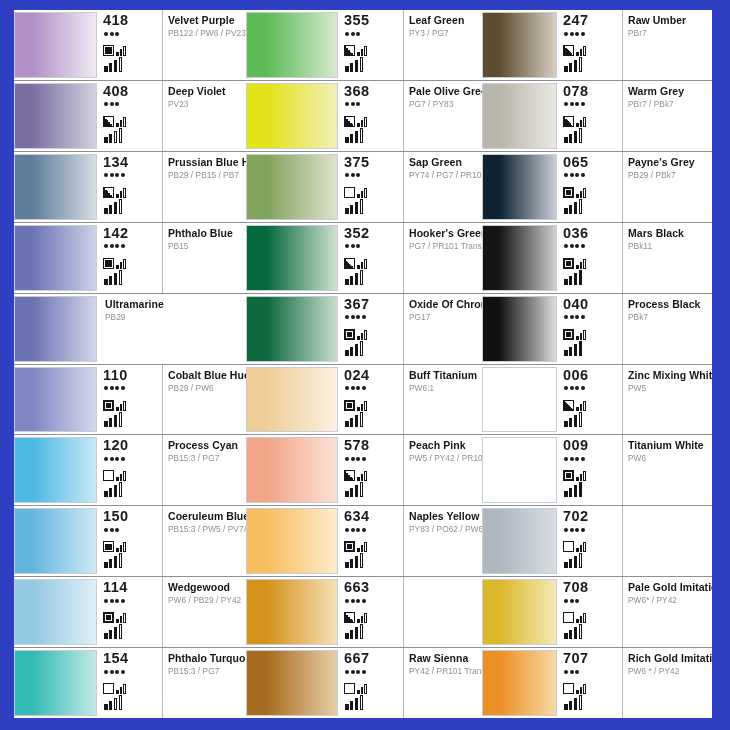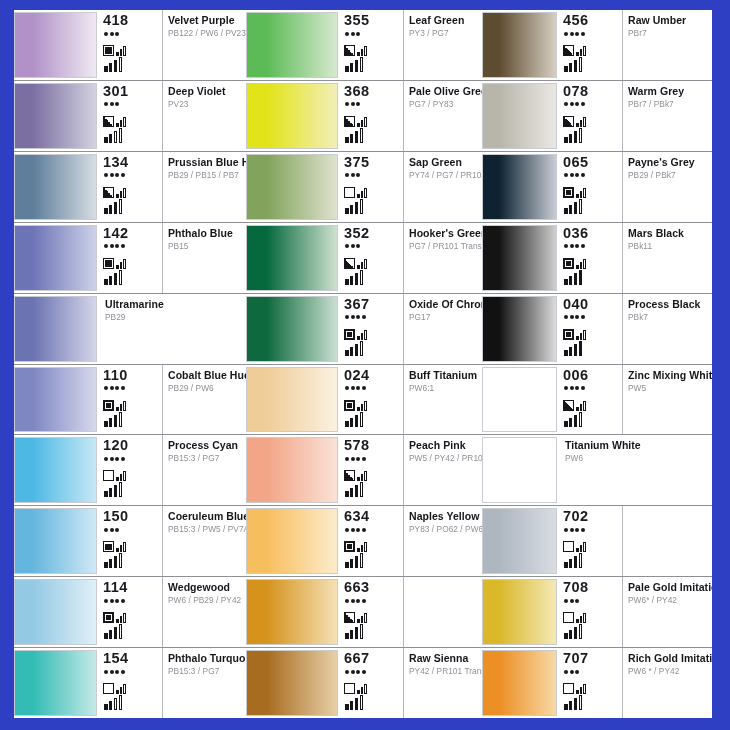--- a/index.html
+++ b/index.html
@@ -170,21 +170,21 @@
             <div class="text">
               <div class="pname">Velvet Purple</div>
               <div class="pcodes">PB122 / PW6 / PV23</div>
             </div>
           </div>
         </div>
         <div class="row">
           <div class="swatch" style="background: linear-gradient(90deg, rgb(123, 111, 163) 0%, rgb(123, 111, 163) 22%, rgb(211, 210, 225) 100%);"></div>
           <div class="info">
             <div class="meta">
-              <div class="num">301</div>
+              <div class="num">408</div>
               <div class="stars">
                 <span class="star"></span>
                 <span class="star"></span>
                 <span class="star"></span>
               </div>
               <div class="icons">
                 <div class="opq half"></div>
                 <div class="minibars">
                   <i style="height: 4px;"></i>
                   <i style="height: 7px;"></i>
@@ -749,21 +749,21 @@
               <div class="pcodes">PY42 / PR101 Trans. / PBr7</div>
             </div>
           </div>
         </div>
       </div>
       <div class="col c3">
         <div class="row">
           <div class="swatch" style="background: linear-gradient(90deg, rgb(94, 76, 47) 0%, rgb(94, 76, 47) 22%, rgb(214, 206, 192) 100%);"></div>
           <div class="info">
             <div class="meta">
-              <div class="num">456</div>
+              <div class="num">247</div>
               <div class="stars">
                 <span class="star"></span>
                 <span class="star"></span>
                 <span class="star"></span>
                 <span class="star"></span>
               </div>
               <div class="icons">
                 <div class="opq half"></div>
                 <div class="minibars">
                   <i style="height: 4px;"></i>
@@ -940,20 +940,43 @@
             </div>
             <div class="text">
               <div class="pname">Zinc Mixing White</div>
               <div class="pcodes">PW5</div>
             </div>
           </div>
         </div>
         <div class="row">
           <div class="swatch" style="background: linear-gradient(90deg, rgb(255, 255, 255) 0%, rgb(255, 255, 255) 22%, rgb(255, 255, 255) 100%);"></div>
           <div class="info">
+            <div class="meta">
+              <div class="num">009</div>
+              <div class="stars">
+                <span class="star"></span>
+                <span class="star"></span>
+                <span class="star"></span>
+                <span class="star"></span>
+              </div>
+              <div class="icons">
+                <div class="opq full"></div>
+                <div class="minibars">
+                  <i style="height: 4px;"></i>
+                  <i style="height: 7px;"></i>
+                  <i class="o" style="height: 10px;"></i>
+                </div>
+              </div>
+              <div class="bars">
+                <i style="height: 6px;"></i>
+                <i style="height: 9px;"></i>
+                <i style="height: 12px;"></i>
+                <i style="height: 15px;"></i>
+              </div>
+            </div>
             <div class="text">
               <div class="pname">Titanium White</div>
               <div class="pcodes">PW6</div>
             </div>
           </div>
         </div>
         <div class="row">
           <div class="swatch" style="background: linear-gradient(90deg, rgb(174, 182, 192) 0%, rgb(174, 182, 192) 22%, rgb(216, 221, 227) 100%);"></div>
           <div class="info">
             <div class="meta">

